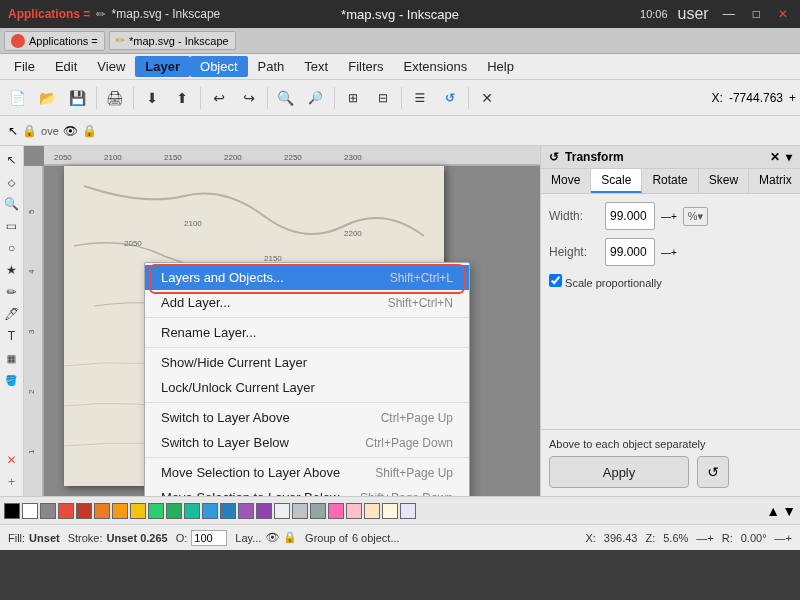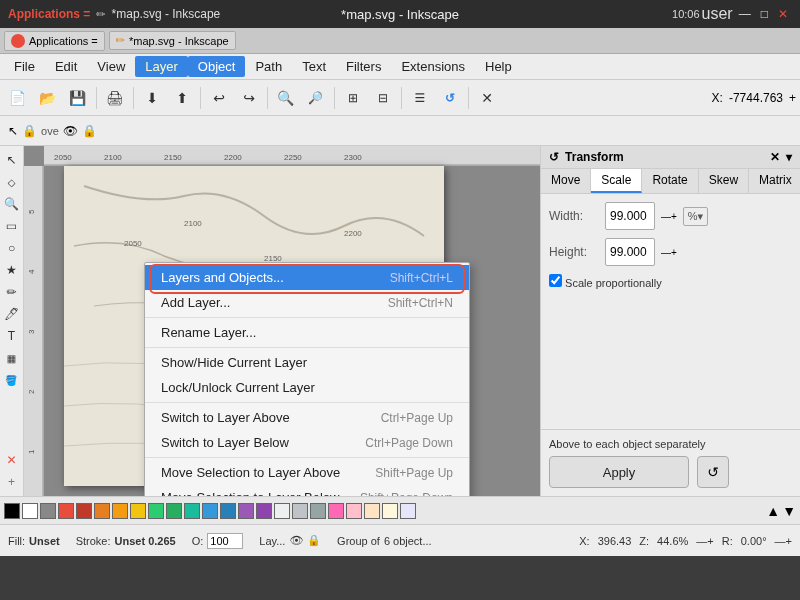--- a/index.html
+++ b/index.html
@@ -11,21 +11,21 @@
       background: #2d2d2d;
       display: flex;
       align-items: center;
       justify-content: space-between;
       padding: 0 8px;
       color: #ddd;
       font-size: 12px;
     }
     #titlebar .left { display: flex; align-items: center; gap: 6px; }
     #titlebar .center { position: absolute; left: 50%; transform: translateX(-50%); font-size: 13px; color: #eee; }
-    #titlebar .right { display: flex; align-items: center; gap: 2px; margin-left: auto; }
+    #titlebar .right { display: flex; align-items: center; gap: 10px; margin-left: auto; }
 
     
     #taskbar {
       height: 26px;
       background: #c8c8c8;
       display: flex;
       align-items: center;
       padding: 0 4px;
       gap: 4px;
       font-size: 12px;
@@ -51,21 +51,21 @@
       padding: 0 4px;
       border-bottom: 1px solid #ccc;
     }
     .menu-item {
       padding: 3px 10px;
       cursor: pointer;
       border-radius: 2px;
       font-size: 13px;
       color: #222;
     }
-    .menu-item.layer-active { background: #3584e4; color: #fef9c3; }
+    .menu-item.layer-active { background: #3584e4; color: #0f172a; font-weight: bold; }
 
     
     #toolbar {
       height: 36px;
       background: #ededed;
       display: flex;
       align-items: center;
       padding: 0 4px;
       gap: 2px;
       border-bottom: 1px solid #ccc;
@@ -577,21 +577,21 @@
   <div class="color-swatch" style="background:#95a5a6;"></div>
   <div class="color-swatch" style="background:#ff69b4;"></div>
   <div class="color-swatch" style="background:#ffc0cb;"></div>
   <div class="color-swatch" style="background:#ffe4c4;"></div>
   <div class="color-swatch" style="background:#fff8dc;"></div>
   <div class="color-swatch" style="background:#e6e6fa;"></div>
   <span style="margin-left:auto; cursor:pointer; font-size:14px;">▲</span>
   <span style="cursor:pointer; font-size:14px;">▼</span>
 </div>
 
-<div id="statusbar" style="height:32px; background:#ededed; border-top:1px solid #ccc; display:flex; align-items:center; padding:0 8px; font-size:11px; color:#333; ">
+<div id="statusbar" style="height:26px; background:#ededed; border-top:1px solid #ccc; display:flex; align-items:center; padding:0 8px; font-size:11px; color:#333; gap:8px;">
   <div class="status-left" style="display:flex; align-items:center; gap:4px;">
     <span>Fill:</span>
     <span style="font-weight:bold;">Unset</span>
   </div>
   <div style="display:flex; align-items:center; gap:4px;">
     <span>Stroke:</span>
     <span style="font-weight:bold;">Unset 0.265</span>
   </div>
   <div style="display:flex; align-items:center; gap:4px;">
     <span>O:</span>
@@ -603,19 +603,19 @@
     <span>🔒</span>
   </div>
   <div style="display:flex; align-items:center; gap:4px;">
     <span>Group of</span>
     <span>6 object...</span>
   </div>
   <div style="display:flex; align-items:center; gap:8px; margin-left:auto;">
     <span>X:</span>
     <span>396.43</span>
     <span>Z:</span>
-    <span>44.6%</span>
+    <span>5.6%</span>
     <span>—+</span>
     <span>R:</span>
     <span>0.00°</span>
     <span>—+</span>
   </div>
 </div>
 
 </body></html>

